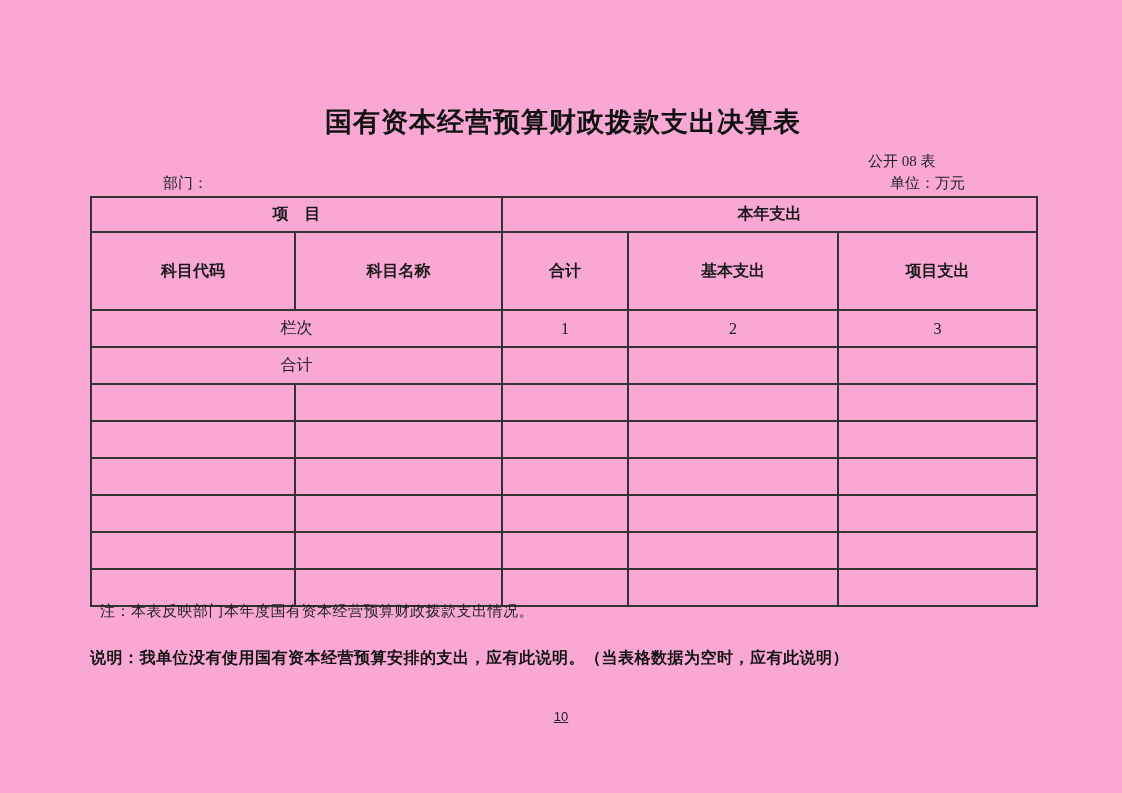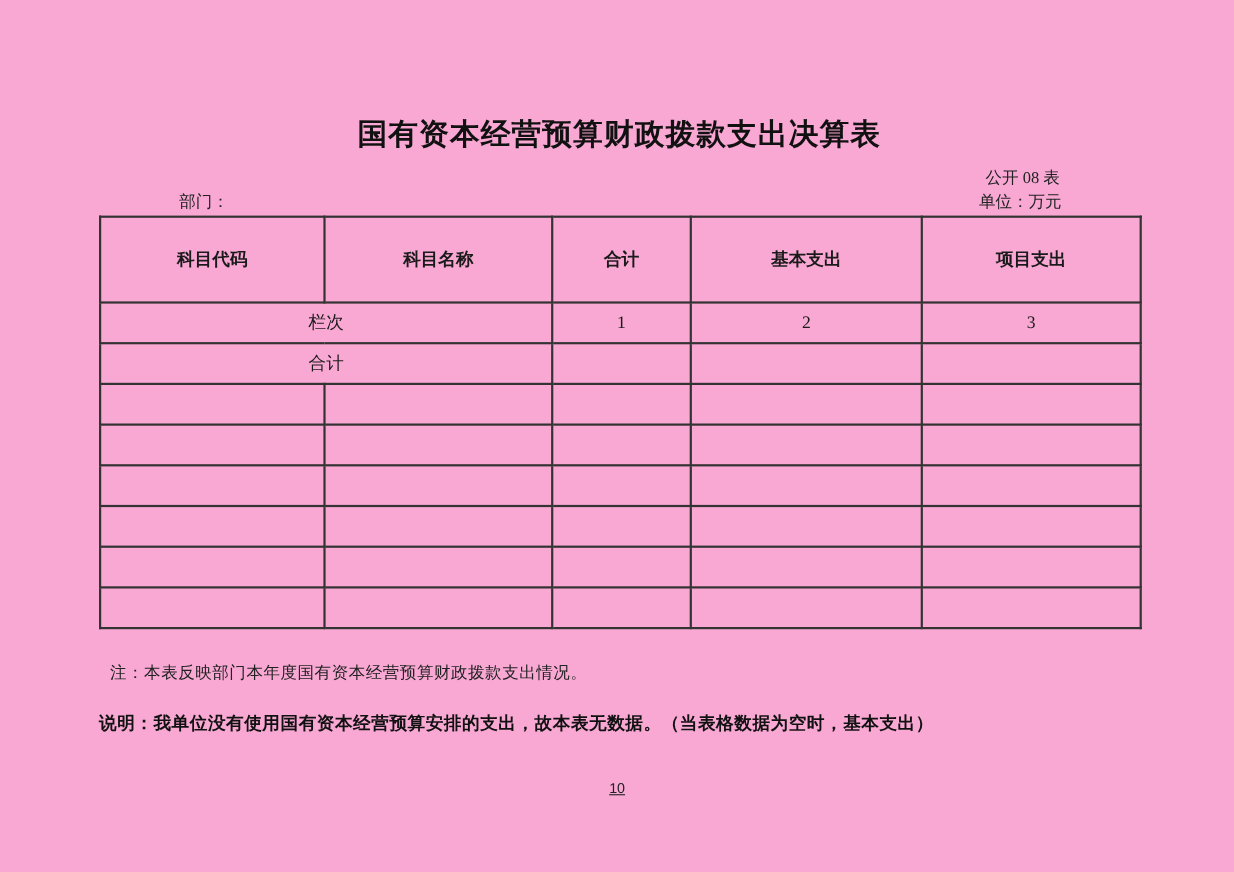--- a/index.html
+++ b/index.html
@@ -20,21 +20,21 @@
     position: absolute;
     left: 90px; top: 104px; width: 946px;
     text-align: center;
     font-family: "Liberation Sans", "DejaVu Sans", sans-serif;
     font-size: 27px; font-weight: bold;
     color: #111111;
     letter-spacing: 1px;
   }
   .table-code {
     position: absolute;
-    left: 896px; top: 152px;
+    left: 868px; top: 152px;
     font-size: 15px; color: #222222;
   }
   .dept-label {
     position: absolute;
     left: 163px; top: 174px;
     font-size: 15px; color: #222222;
   }
   .unit-label {
     position: absolute;
     left: 890px; top: 174px;
@@ -96,20 +96,24 @@
 
   <table class="main">
     <colgroup>
       <col style="width:204px">
       <col style="width:207px">
       <col style="width:126px">
       <col style="width:210px">
       <col style="width:199px">
     </colgroup>
     <tbody>
+      <tr class="group-row">
+        <td colspan="2" class="th-bold">项　目</td>
+        <td colspan="3" class="th-bold">本年支出</td>
+      </tr>
       <tr class="head-row">
         <td class="th-bold">科目代码</td>
         <td class="th-bold">科目名称</td>
         <td class="th-bold">合计</td>
         <td class="th-bold">基本支出</td>
         <td class="th-bold">项目支出</td>
       </tr>
       <tr class="data-row">
         <td colspan="2" class="label-cell">栏次</td>
         <td class="num-cell">1</td>
@@ -164,17 +168,17 @@
           <td></td>
           <td></td>
           <td></td>
           <td></td>
         </tr>
       </tbody>
   </table>
 
   <div class="note">注：本表反映部门本年度国有资本经营预算财政拨款支出情况。</div>
 
-  <div class="statement">说明：我单位没有使用国有资本经营预算安排的支出，故本表无数据。（当表格数据为空时，基本支出）</div>
+  <div class="statement">说明：我单位没有使用国有资本经营预算安排的支出，应有此说明。（当表格数据为空时，应有此说明）</div>
 
   <div class="page-number">10</div>
 
 </div>
 
 </body></html>

